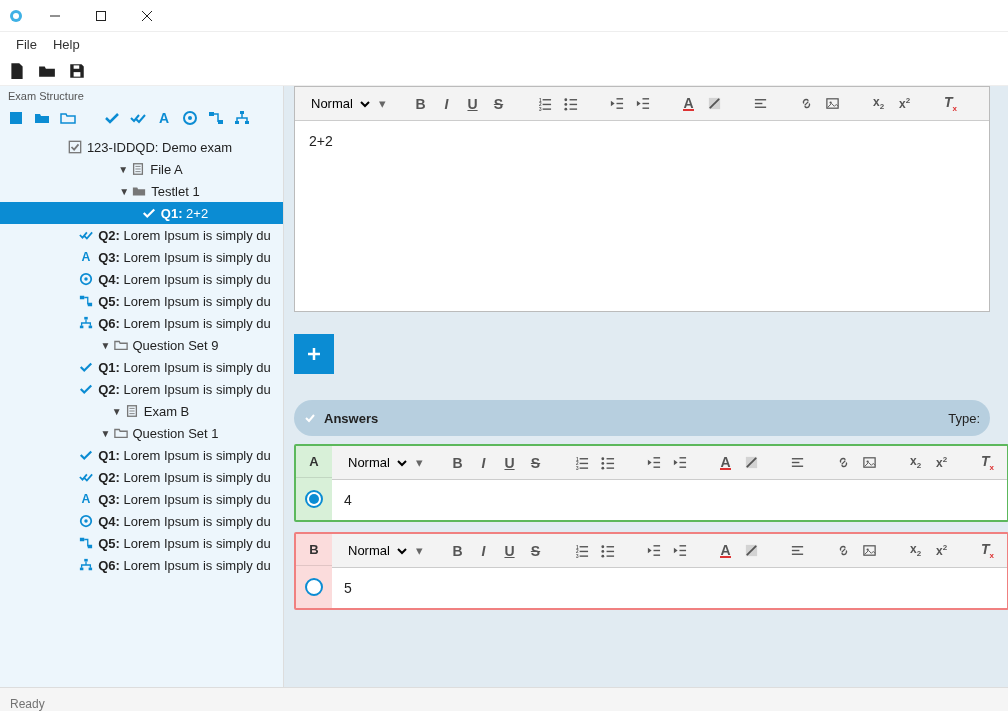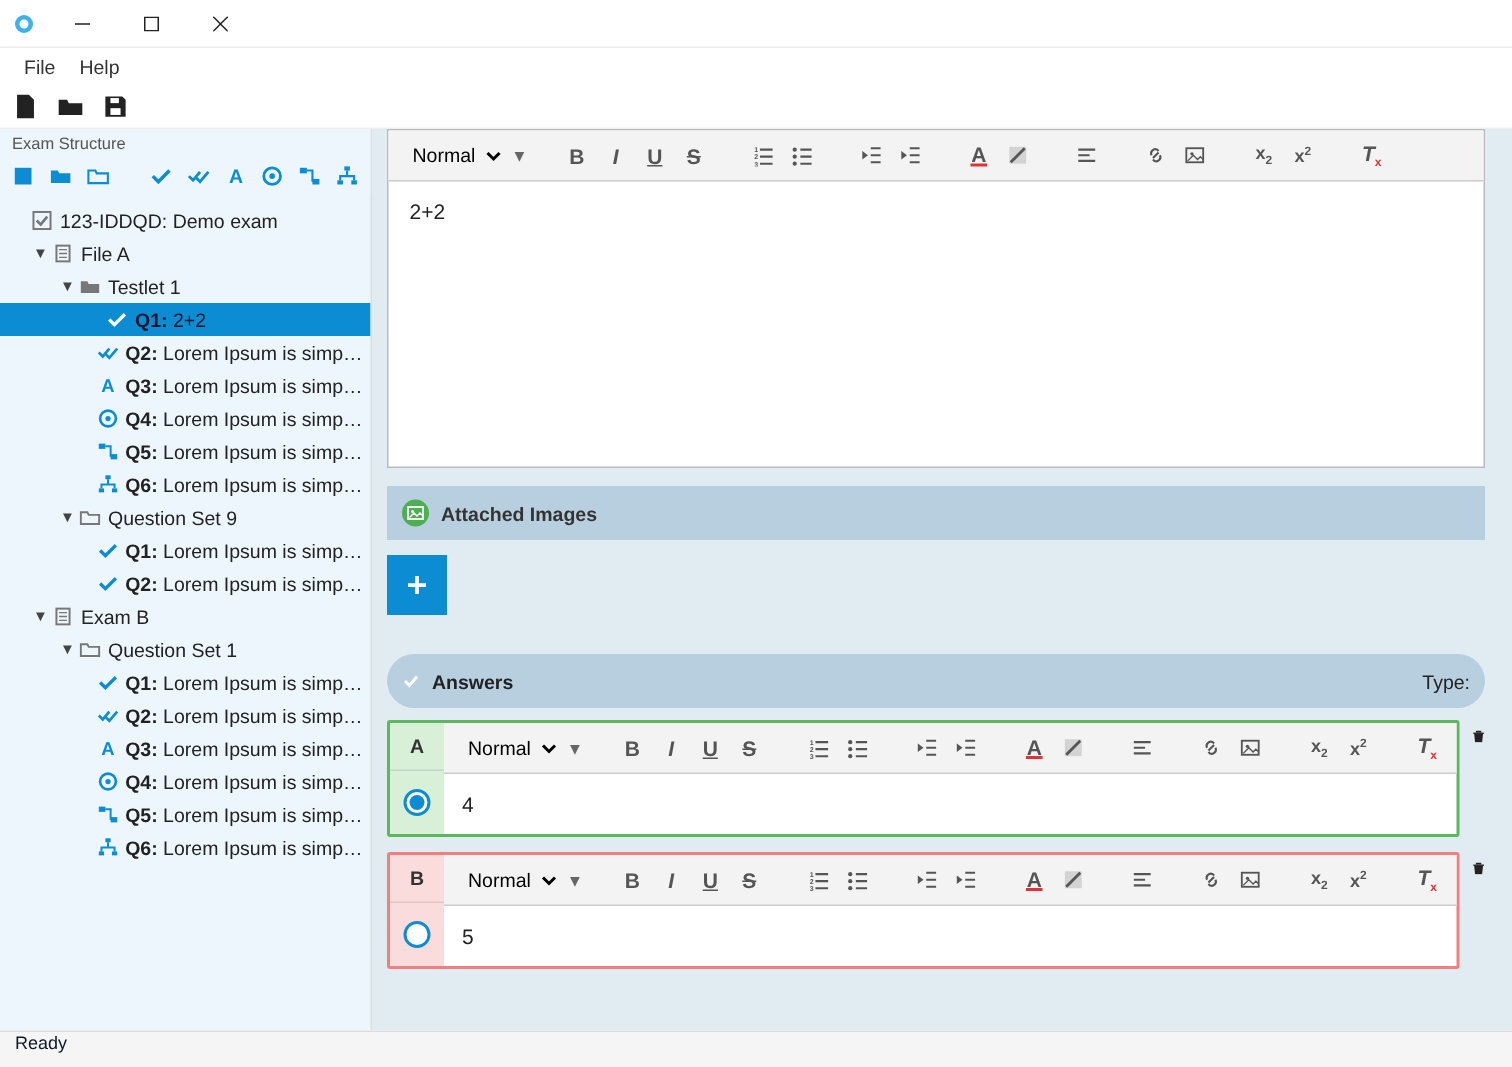--- a/index.html
+++ b/index.html
@@ -7,27 +7,27 @@
 .titlebar { height: 32px; display: flex; align-items: center; padding-left: 8px; background: #fff; border-bottom: 1px solid #eee;}
 .titlebar .app-icon { width: 16px; height: 16px; margin-right: 8px; }
 .titlebar .title { flex: 1; font-size: 12px; color: #444; }
 .titlebar .winbtn { width: 46px; height: 32px; display: flex; align-items: center; justify-content: center; cursor: pointer; }
 .titlebar .winbtn svg { width: 10px; height: 10px; stroke: #222; stroke-width: 1; fill: none; }
 .menubar { height: 24px; display: flex; align-items: center; padding: 0 8px; background: #fff; font-size: 13px; color: #333; }
 .menubar .menuitem { padding: 2px 8px; cursor: pointer; }
 .filebar { height: 30px; display: flex; align-items: center; padding: 2px 8px; gap: 12px; background: #fff; border-bottom: 1px solid #eee; }
 .filebar .fbtn { width: 18px; height: 18px; cursor: pointer; display: flex; align-items: center; justify-content: center; }
 .main { flex: 1; display: flex; overflow: hidden; }
-.sidebar { width: 248px; background: #edf6fc; display: flex; flex-direction: column; border-right: 1px solid #ddd; }
+.sidebar { width: 284px; background: #edf6fc; display: flex; flex-direction: column; border-right: 1px solid #ddd; }
 .sidebar-header { padding: 4px 8px; font-size: 11px; color: #555; background: #edf6fc; }
 .side-toolbar { display: flex; align-items: center; gap: 10px; padding: 4px 8px; background: #edf6fc; }
 .side-toolbar .tb { width: 16px; height: 16px; cursor: pointer; color: #0b8cd3; }
 .tree { flex: 1; overflow: hidden; padding: 6px 0; font-size: 13px; }
-.tree-row { display: flex; align-items: center; height: 22px; padding-right: 4px; cursor: pointer; white-space: nowrap; overflow: hidden; }
-.tree-row.selected { background: #0b8cd3; color: #0f172a; }
+.tree-row { display: flex; align-items: center; height: 22px; padding-right: 4px; cursor: pointer; white-space: nowrap; overflow: hidden; justify-content: center; }
+.tree-row.selected { background: #0b8cd3; color: #ffffff; }
 .tree-row.selected .q-icon svg { stroke: #fff; fill: #fff; }
 .tree-row .indent { display: inline-block; }
 .tree-row .arrow { width: 14px; display: inline-flex; justify-content: center; color: #444; font-size: 10px; }
 .tree-row .node-icon { width: 16px; display: inline-flex; justify-content: center; margin-right: 4px; }
 .tree-row .q-icon { width: 16px; display: inline-flex; justify-content: center; margin-right: 4px; color: #0b8cd3; }
 .tree-row .label { overflow: hidden; text-overflow: ellipsis; }
 .tree-row .label .qnum { font-weight: 600; }
 .editor-pane { flex: 1; display: flex; flex-direction: column; background: #e1ebf2; overflow: auto; position: relative; }
 .editor-pane::-webkit-scrollbar { width: 16px; }
 .editor-pane::-webkit-scrollbar-thumb { background: #c0c0c0; }
@@ -53,21 +53,21 @@
 .answer-card.green .letter-col { background: #d8f0d8; }
 .answer-card.red .letter-col { background: #fbdcdc; }
 .answer-card .letter { height: 32px; display: flex; align-items: center; justify-content: center; font-weight: bold; color: #333; border-bottom: 1px solid rgba(0,0,0,0.1); width: 100%; }
 .answer-card .radio-wrap { flex: 1; display: flex; align-items: center; justify-content: center; padding: 8px 0; }
 .answer-card .radio { width: 18px; height: 18px; border: 2px solid #0b8cd3; border-radius: 50%; display: inline-flex; align-items: center; justify-content: center; cursor: pointer; background: #fff; }
 .answer-card .radio.checked::after { content: ""; width: 10px; height: 10px; background: #0b8cd3; border-radius: 50%; }
 .answer-card .content-col { flex: 1; display: flex; flex-direction: column; }
 .answer-card .rt-toolbar { border-bottom: 1px solid #ccc; }
 .answer-card .rt-body-ans { padding: 12px 12px; font-size: 14px; min-height: 40px; }
 .trash { width: 18px; height: 18px; cursor: pointer; color: #333; margin-top: 6px; }
-.statusbar { height: 24px; background: #f5f5f5; border-top: 1px solid #ddd; display: flex; align-items: flex-start; padding: 0 10px; font-size: 12px; color: #0f172a; }
+.statusbar { height: 24px; background: #f5f5f5; border-top: 1px solid #ddd; display: flex; align-items: flex-end; padding: 0 10px; font-size: 12px; color: #737373; }
 svg { display: block; }
 .editor-scroll { overflow-y: scroll; height: 100%; }
 </style>
 </head>
 <body>
 
 <div class="titlebar">
   <span class="app-icon">
     <svg viewBox="0 0 16 16">
         <circle cx="8" cy="8" r="6" fill="#3fb1e5"></circle>
@@ -494,30 +494,20 @@
               <span style="font-size:12px">x<sup style="font-size:8px">2</sup></span>
             </span>
             <span class="gap"></span>
             <span class="rtbtn">
               <span style="position:relative"><i>T</i><sub style="font-size:8px;color:#d33">x</sub></span>
             </span>
           </div>
       <div class="rt-body">2+2</div>
     </div>
 
-    <div class="section-header">
-      <span class="sh-icon green">
-            <svg width="12" height="12" viewBox="0 0 12 12">
-              <rect x="1" y="2" width="10" height="8" fill="none" stroke="#fff" stroke-width="1.2"></rect>
-              <circle cx="4" cy="5" r="1" fill="#fff"></circle>
-              <path d="M2 9l3-3 2 2 2-2 2 2" fill="none" stroke="#fff"></path>
-            </svg>
-          </span>
-      <span>Attached Images</span>
-    </div>
     <div class="attach-row">
       <div class="add-btn">
         <svg width="16" height="16" viewBox="0 0 16 16">
               <path d="M8 2v12M2 8h12" stroke="#fff" stroke-width="2.5"></path>
             </svg>
       </div>
     </div>
 
     <div class="answers-header">
       <span class="sh-icon green">

